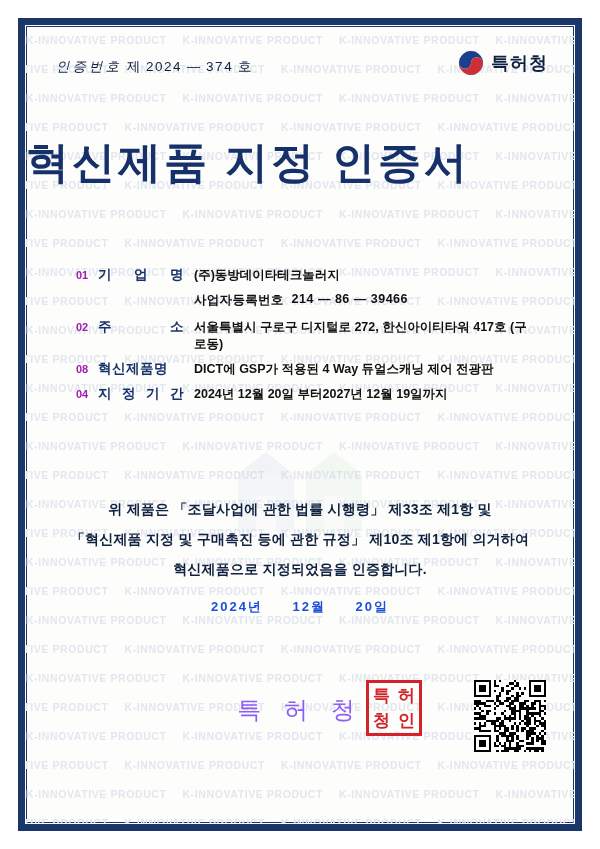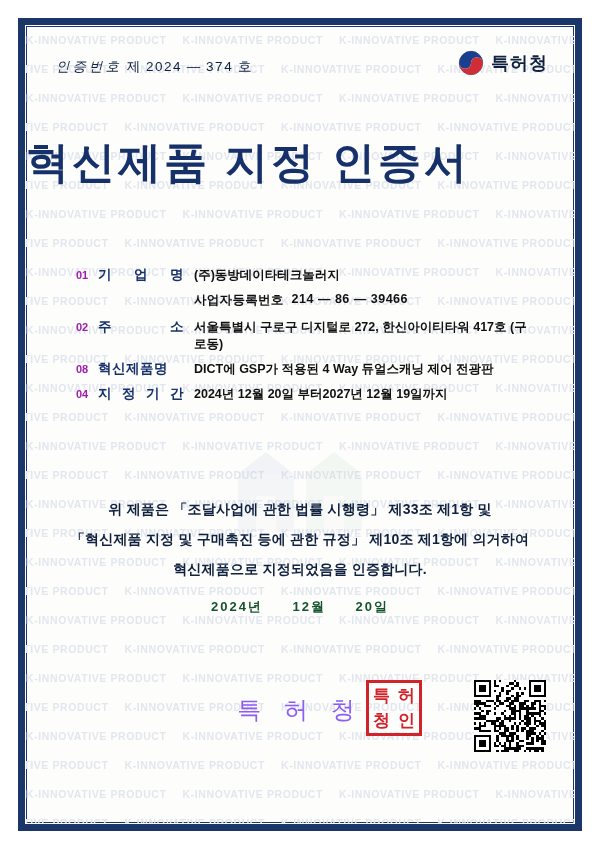--- a/index.html
+++ b/index.html
@@ -204,21 +204,21 @@
 
   
   .date-line {
     position: absolute;
     left: 0;
     right: 0;
     top: 572px;
     text-align: center;
     font-size: 13px;
     font-weight: bold;
-    color: #14532d;
+    color: #1d4ed8;
     letter-spacing: 2px;
   }
   .date-line span { margin: 0 12px; }
 
   
   .issuer {
     position: absolute;
     left: 0;
     right: 0;
     top: 668px;

